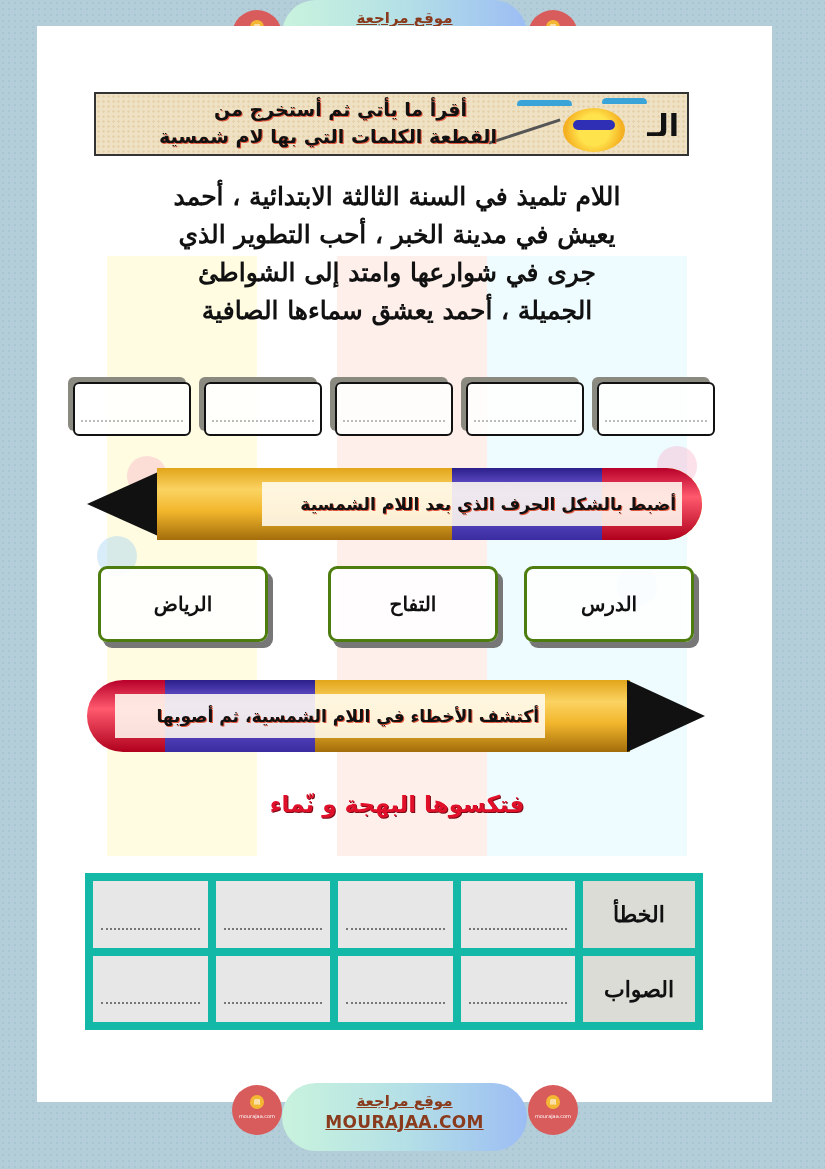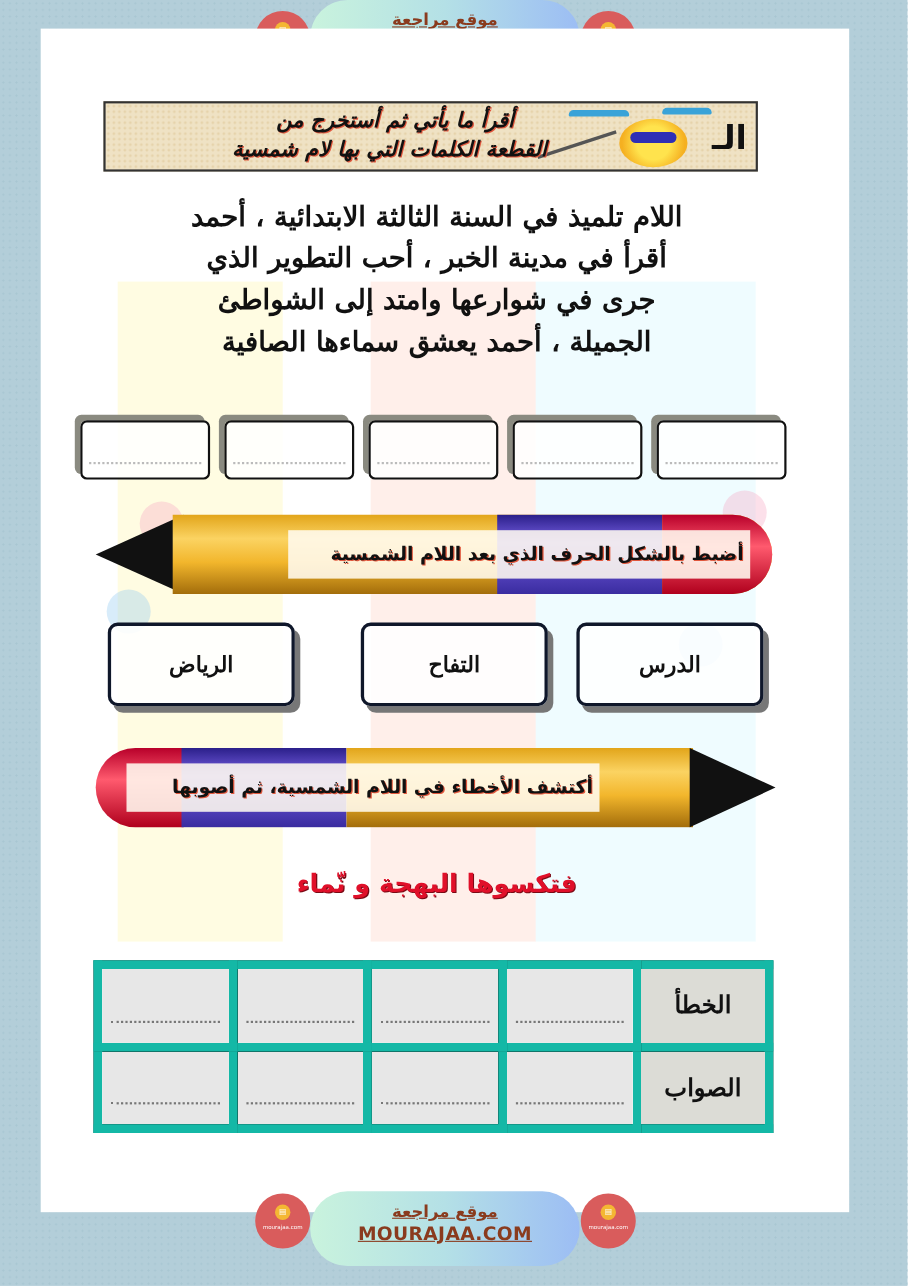--- a/index.html
+++ b/index.html
@@ -45,21 +45,20 @@
       position: absolute; left: 57px; top: 66px; width: 595px; height: 64px;
       border: 2px solid #333; background: #efe2c4;
       background-image: radial-gradient(#e6d3ab 1px, transparent 1.5px);
       background-size: 5px 5px;
     }
     .banner .title {
       position: absolute; right: 190px; top: 2px; width: 400px;
       direction: rtl; text-align: right; color: #111; font-weight: bold;
       font-size: 19px; line-height: 27px;
       text-shadow: 1px 1px 0 #e0573d;
-      font-style: italic;
     }
     .banner .alif {
       position: absolute; right: 8px; top: 14px; font-size: 30px; font-weight: bold; color: #111;
       direction: rtl;
     }
     .sun {
       position: absolute; right: 62px; top: 14px; width: 62px; height: 44px;
       border-radius: 50%; background: radial-gradient(circle, #ffe34d 40%, #f5b021 75%);
     }
     .sun .glasses { position: absolute; left: 10px; top: 12px; width: 42px; height: 10px; background: #2f2fb5; border-radius: 6px; }
@@ -96,21 +95,21 @@
     .pencil .label {
       position: absolute; top: 14px; height: 44px; background: rgba(255,250,240,0.88);
       direction: rtl; text-align: right; font-weight: bold; color: #111;
       font-size: 17px; line-height: 44px; padding: 0 6px;
       text-shadow: 1px 1px 0 #e0573d;
     }
 
     
     .word-box {
       position: absolute; top: 540px; width: 170px; height: 76px;
-      border: 3px solid #0f172a; border-radius: 9px; background: rgba(255,255,255,0.88);
+      border: 3px solid #4d7c0f; border-radius: 9px; background: rgba(255,255,255,0.88);
       box-shadow: 5px 6px 0 #777;
       direction: rtl; text-align: center; font-family: "DejaVu Serif", serif;
       font-weight: bold; font-size: 20px; line-height: 70px; color: #111;
     }
 
     
     .red-sentence {
       position: absolute; left: 60px; top: 760px; width: 600px;
       direction: rtl; text-align: center; color: #e0102a; font-weight: bold;
       font-size: 23px; line-height: 36px;
@@ -166,21 +165,21 @@
     <div class="pen-line"></div>
     <div class="alif">الـ</div>
     <div class="title">
       <div style="padding-right:30px;">أقرأ ما يأتي ثم أستخرج من</div>
       <div>القطعة الكلمات التي بها لام شمسية</div>
     </div>
   </div>
 
   <div class="passage">
     <div>اللام تلميذ في السنة الثالثة الابتدائية ، أحمد</div>
-    <div>أقرأ في مدينة الخبر ، أحب التطوير الذي</div>
+    <div>يعيش في مدينة الخبر ، أحب التطوير الذي</div>
     <div>جرى في شوارعها وامتد إلى الشواطئ</div>
     <div>الجميلة ، أحمد يعشق سماءها الصافية</div>
   </div>
 
   <div class="answer-boxes">
     <div class="abox" style="left:10px;">
         <span class="dots"></span>
       </div>
     <div class="abox" style="left:141px;">
         <span class="dots"></span>

